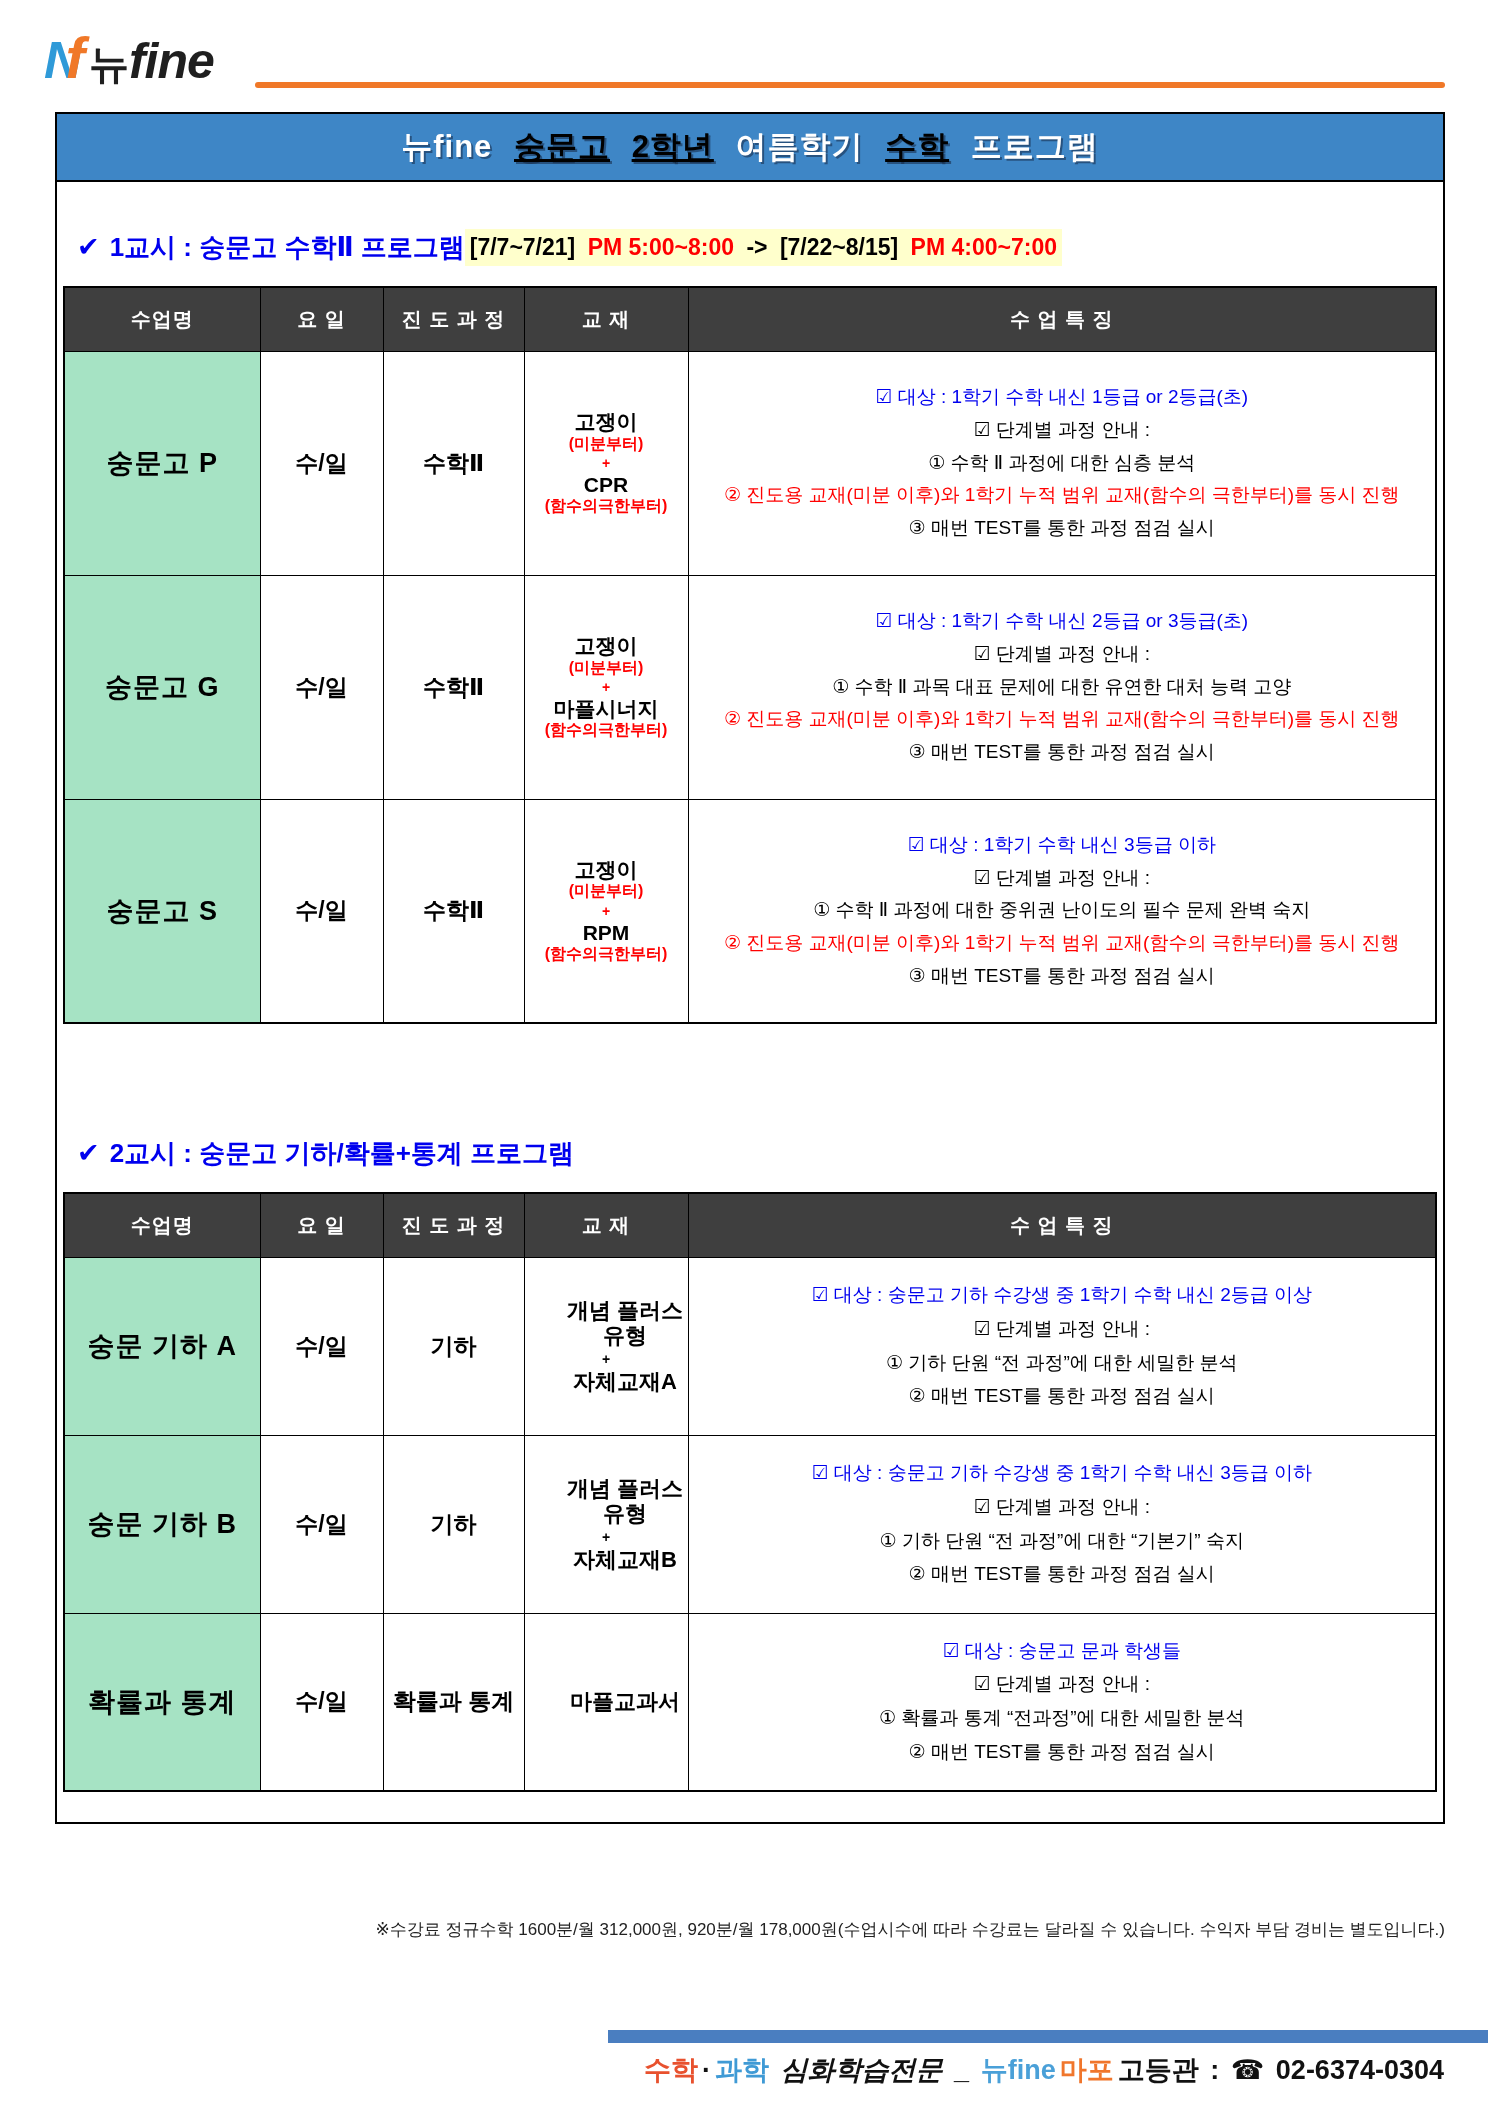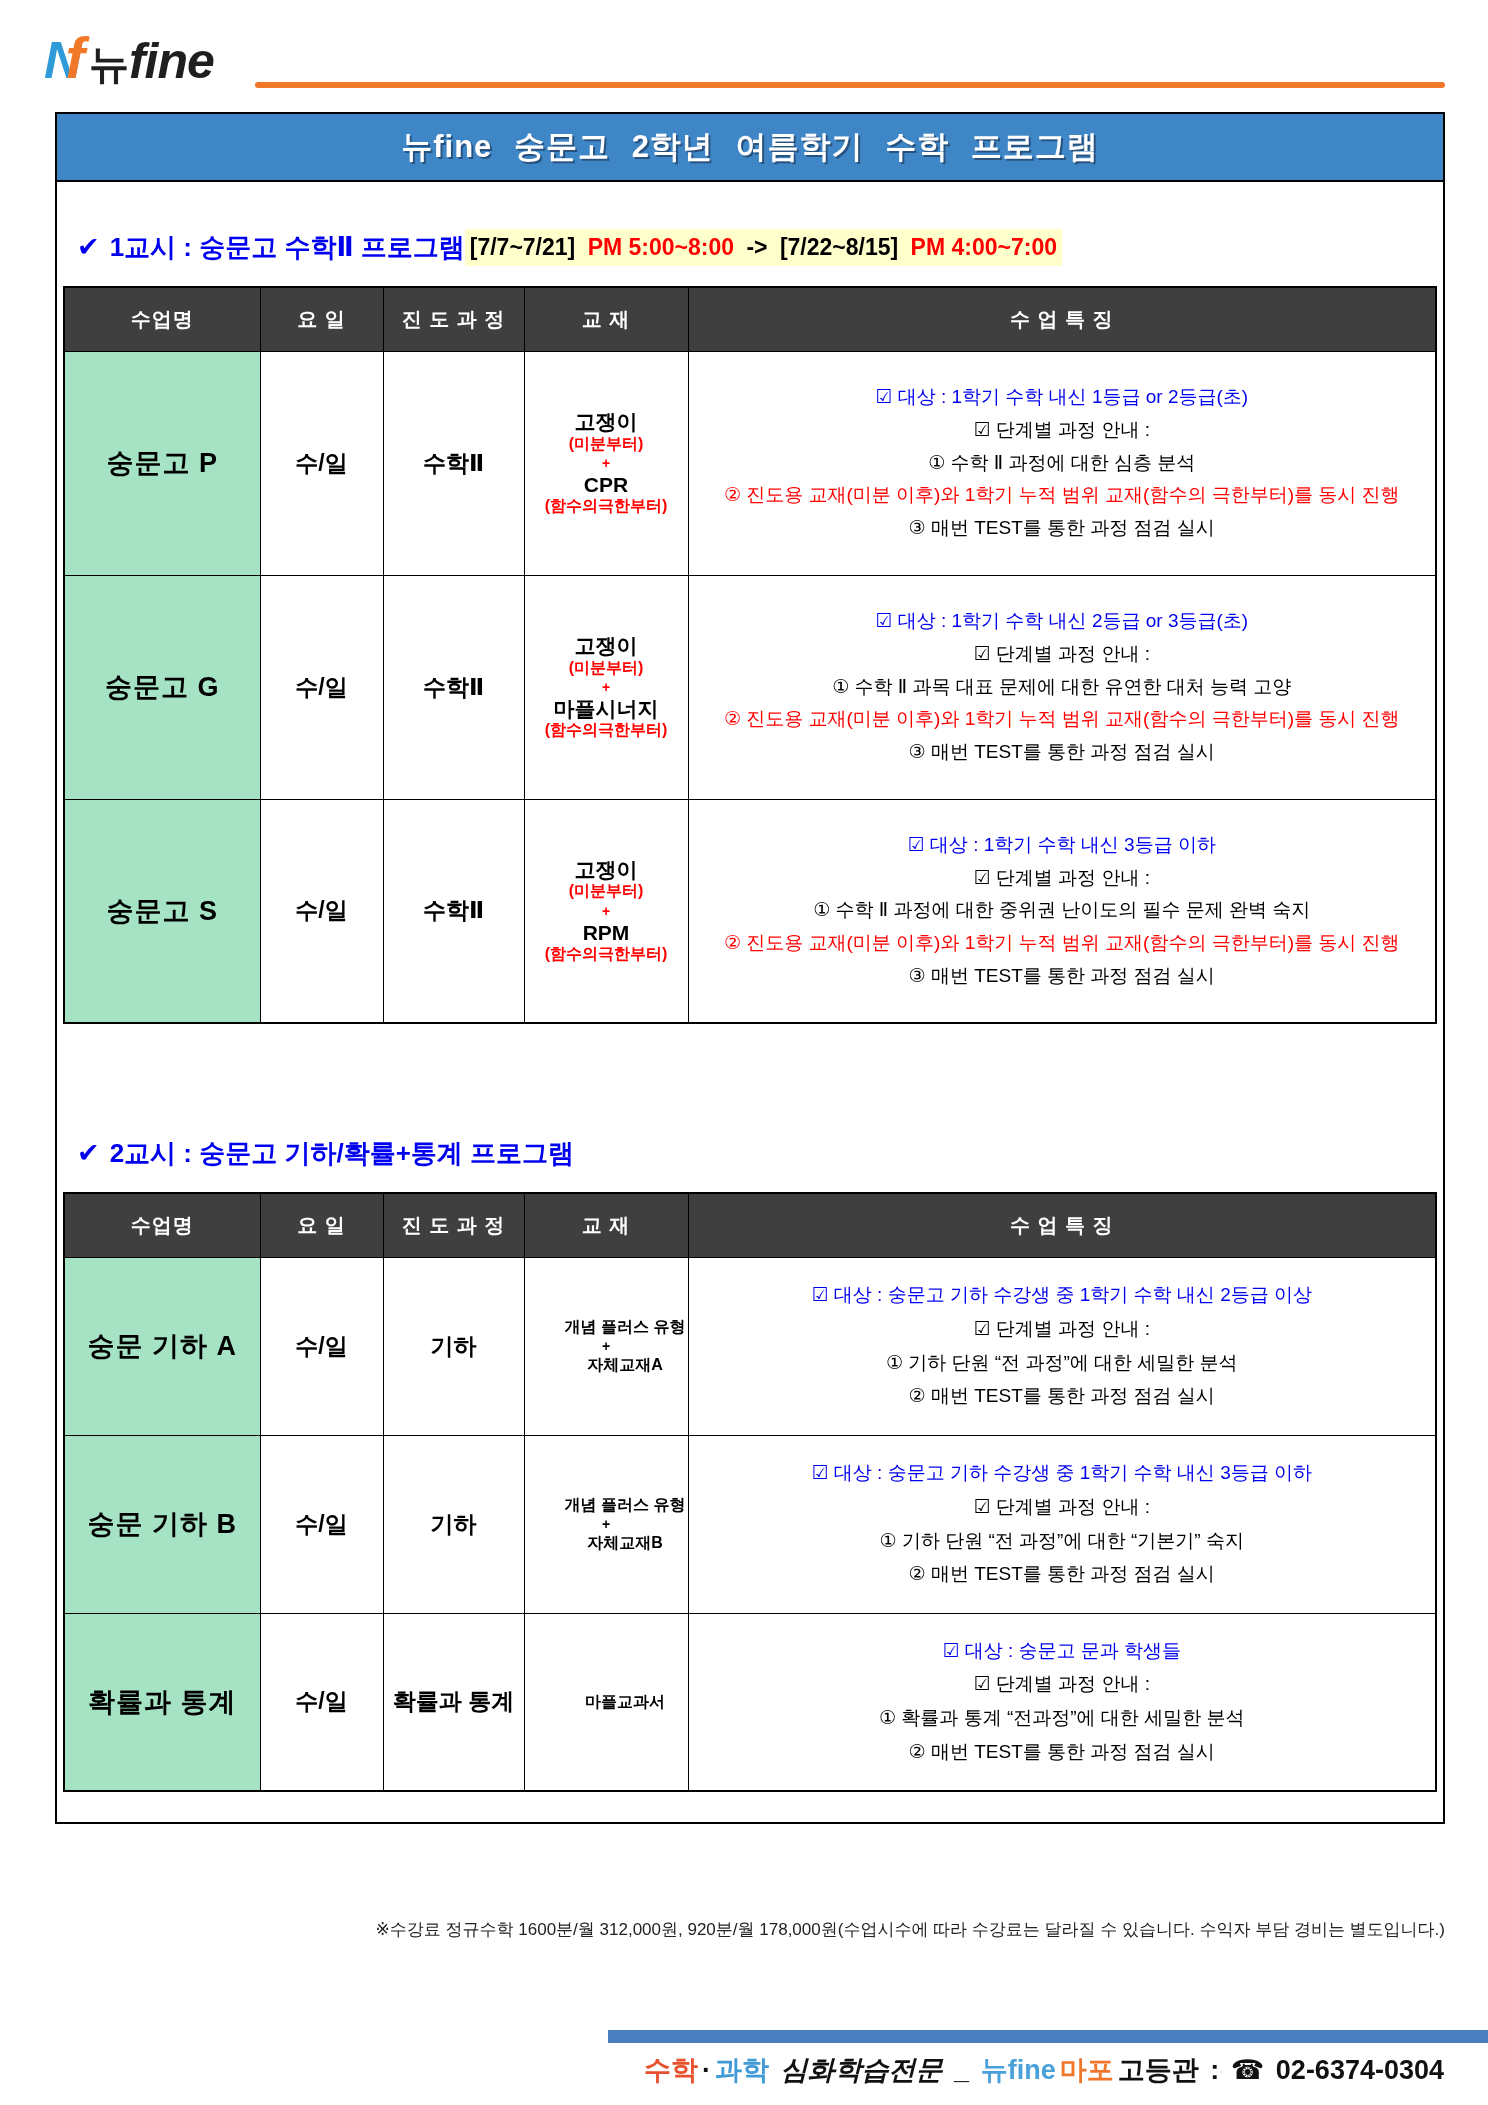--- a/index.html
+++ b/index.html
@@ -14,21 +14,21 @@
   .logo-fine{font-size:50px;font-weight:bold;font-style:italic;color:#1f1f1f;letter-spacing:-1px;}
   .logo-rule{position:absolute;left:255px;top:82px;width:1190px;height:6px;background:#f07828;border-radius:3px;}
 
   
   .frame{position:absolute;left:55px;top:112px;width:1390px;height:1712px;border:2px solid #000;box-sizing:border-box;background:#fff;}
 
   
   .banner{height:66px;line-height:66px;background:#3e86c6;border-bottom:2px solid #000;text-align:center;
           font-size:31px;font-weight:bold;letter-spacing:1px;white-space:nowrap;}
   .banner span{margin:0 6px;text-shadow:2px 2px 0 rgba(20,40,70,.55);}
-  .bw{color:#ffffff;} .by{color:#ffffff;}
+  .bw{color:#ffffff;} .by{color:#000000;text-decoration:underline;}
 
   
   .section{display:flex;justify-content:flex-start;align-items:center;margin:42px 14px 0 20px;height:46px;}
   .sec-s2{margin-top:106px;}
   .sec-title{font-size:26px;font-weight:bold;color:#0000ee;white-space:nowrap;}
   .sec-title .chk{margin-right:10px;font-size:27px;}
   .sched{background:#ffffcc;font-weight:bold;font-size:23px;padding:5px 2px;white-space:nowrap;}
   .sched .d{color:#000;margin:0 3px;} .sched .t{color:#ff0000;margin:0 3px;}
 
   
@@ -39,21 +39,21 @@
   .t2 thead tr{height:52px;}
   .t1 tbody tr{height:224px;}
   .t2 tbody tr{height:178px;}
   th{background:#3f3f3f;color:#ffffff;font-size:20px;font-weight:bold;letter-spacing:1px;}
   td.name{background:#a6e3c4;font-size:27px;font-weight:bold;letter-spacing:1px;}
   td.day,td.course{font-size:23px;font-weight:bold;}
   td.book{line-height:1.15;}
   .bk-t{font-size:21px;font-weight:bold;color:#000;}
   .bk-s{font-size:16px;font-weight:bold;color:#ff0000;}
   .bk-p{font-size:14px;font-weight:bold;color:#ff0000;margin:2px 0;}
-  .bk-m{font-size:16px;font-weight:bold;color:#000;padding-left:38px;}
+  .bk-m{font-size:22px;font-weight:bold;color:#000;padding-left:38px;}
   .bk-p2{font-size:14px;font-weight:bold;color:#000;margin:2px 0;}
   td.feat{text-align:left;padding:6px 8px 6px 14px;}
   .fl{font-size:19px;font-weight:normal;color:#000;margin:10px 0;white-space:nowrap;line-height:1.2;}
   .t2 .fl{margin:11px 16px;}
   .fl.blue{color:#0000ee;} .fl.red{color:#ff0000;}
 
   
   .footnote{position:absolute;right:43px;top:1918px;font-size:17px;color:#222;white-space:nowrap;}
 
   

